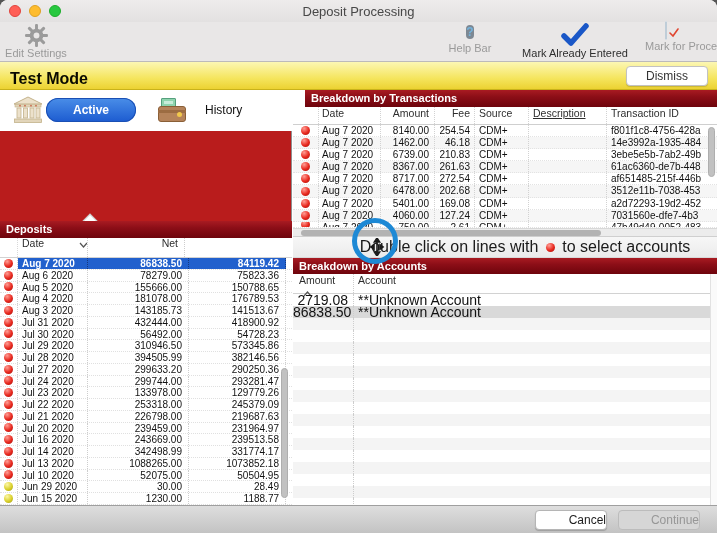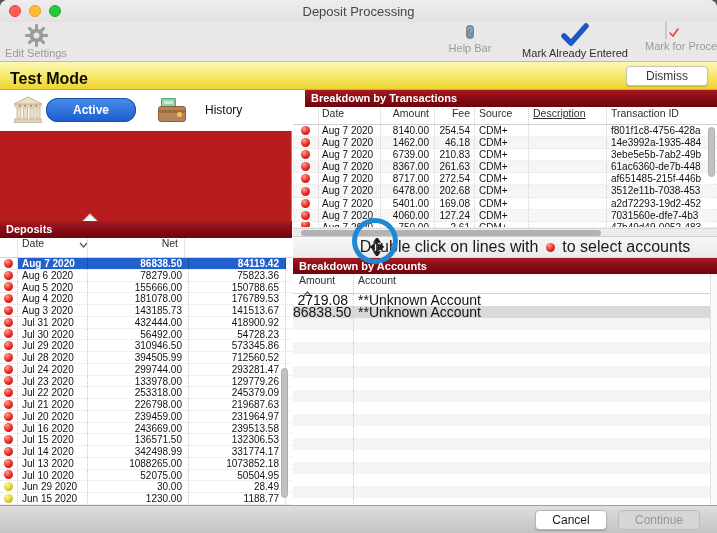--- a/index.html
+++ b/index.html
@@ -104,21 +104,21 @@
   .acct-body { position:absolute; left:0; top:204px; width:424px; height:211px; overflow:hidden; }
   .a-row { display:flex; height:12px; font-size:14px; color:#111; align-items:center; }
   .a-row.hl { background:#d9d9d9; }
   .a-row.stripe:nth-child(odd) { background:#f4f4f4; }
   .a-amt { width:61px; padding-right:5px; text-align:right; flex:none; border-right:1px dotted #cdcdcd; height:100%; line-height:12px;}
   .a-acct { flex:1; padding-left:4px; height:100%; line-height:12px; overflow:hidden; white-space:nowrap;}
   .acct-track { position:absolute; right:0; top:184px; width:7px; height:231px; background:#fafafa; border-left:1px solid #e2e2e2;}
   
   .footer { position:absolute; left:0; top:505px; width:717px; height:28px;
     background:linear-gradient(#dedede,#c3c3c3); border-top:1px solid #9f9f9f; }
-  .btn { position:absolute; top:4px; height:20px; border-radius:4px; font-size:12px; text-align:center; line-height:18px; }
+  .btn { position:absolute; top:4px; height:20px; border-radius:4px; font-size:12px; text-align:right; line-height:18px; }
   .cancel-btn { right:110px; width:72px; background:#fff; border:1px solid #b5b5b5; color:#1c1c1c; box-shadow:0 1px 1px rgba(0,0,0,.2);}
   .continue-btn { right:17px; width:82px; background:#d6d6d6; border:1px solid #bcbcbc; color:#979797; }
   
   .bank-icon { position:absolute; left:13px; top:6px; }
   .wallet { position:absolute; left:158px; top:8px; width:28px; height:24px; }
   .wallet .bills { position:absolute; left:3px; top:0; width:15px; height:9px; background:#8fd4ae;
     border:1px solid #55a07d; border-radius:1px; }
   .wallet .bills:after { content:""; position:absolute; left:2px; top:2px; width:9px; height:3px; background:#c8ecd9; }
   .wallet .body { position:absolute; left:0; bottom:0; width:28px; height:16px; background:#b5835a;
     border:1px solid #8a5f37; border-radius:3px; }
@@ -286,21 +286,29 @@
             <div class="c-date">Jul 29 2020</div>
             <div class="c-gross">310946.50</div>
             <div class="c-net">573345.86</div>
           </div>
           <div class="dep-row">
             <div class="c-icon">
               <span class="apple red"></span>
             </div>
             <div class="c-date">Jul 28 2020</div>
             <div class="c-gross">394505.99</div>
-            <div class="c-net">712560.52</div>
+            <div class="c-net">382146.56</div>
+          </div>
+          <div class="dep-row">
+            <div class="c-icon">
+              <span class="apple red"></span>
+            </div>
+            <div class="c-date">Jul 27 2020</div>
+            <div class="c-gross">299633.20</div>
+            <div class="c-net">290250.36</div>
           </div>
           <div class="dep-row">
             <div class="c-icon">
               <span class="apple red"></span>
             </div>
             <div class="c-date">Jul 24 2020</div>
             <div class="c-gross">299744.00</div>
             <div class="c-net">293281.47</div>
           </div>
           <div class="dep-row">
@@ -335,28 +343,20 @@
             <div class="c-gross">239459.00</div>
             <div class="c-net">231964.97</div>
           </div>
           <div class="dep-row">
             <div class="c-icon">
               <span class="apple red"></span>
             </div>
             <div class="c-date">Jul 16 2020</div>
             <div class="c-gross">243669.00</div>
             <div class="c-net">239513.58</div>
-          </div>
-          <div class="dep-row">
-            <div class="c-icon">
-              <span class="apple red"></span>
-            </div>
-            <div class="c-date">Jul 15 2020</div>
-            <div class="c-gross">136571.50</div>
-            <div class="c-net">132306.53</div>
           </div>
           <div class="dep-row">
             <div class="c-icon">
               <span class="apple red"></span>
             </div>
             <div class="c-date">Jul 14 2020</div>
             <div class="c-gross">342498.99</div>
             <div class="c-net">331774.17</div>
           </div>
           <div class="dep-row">

